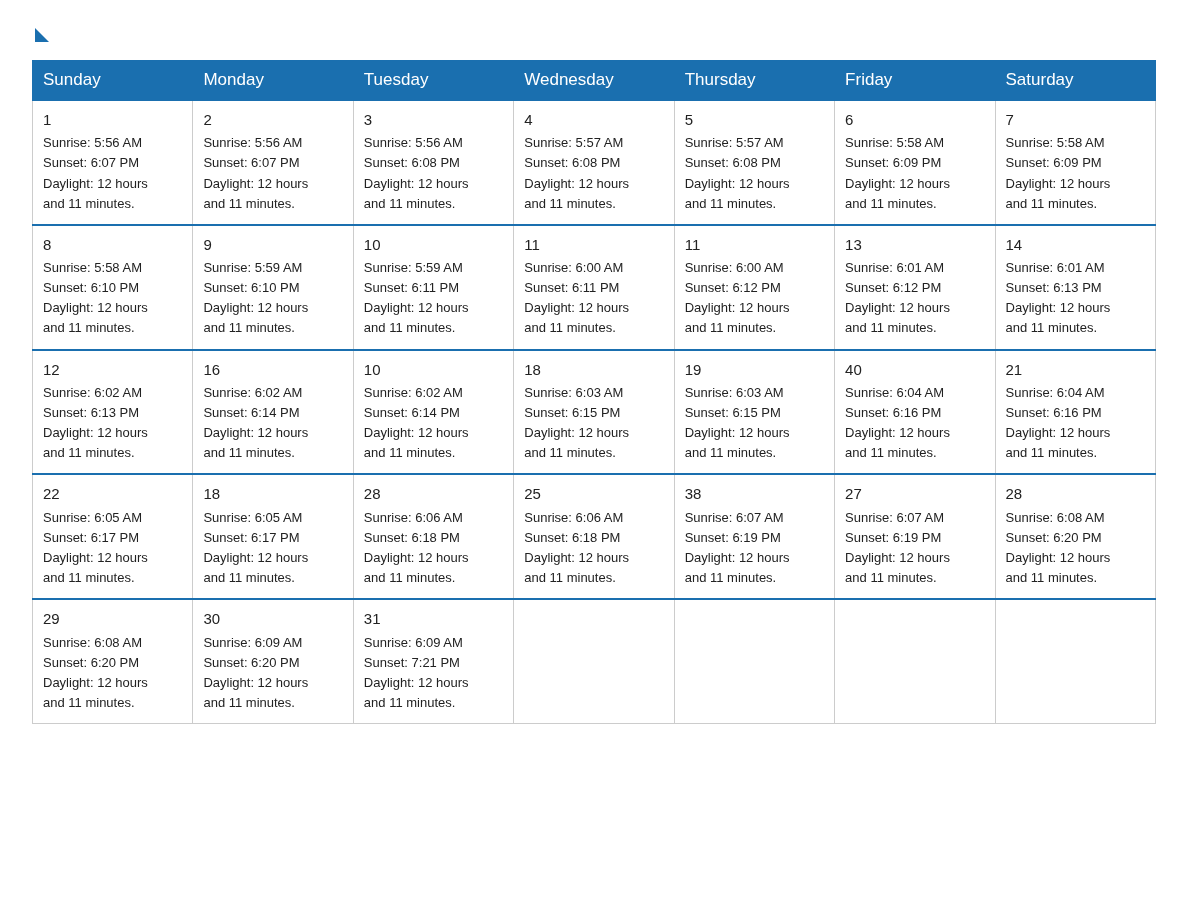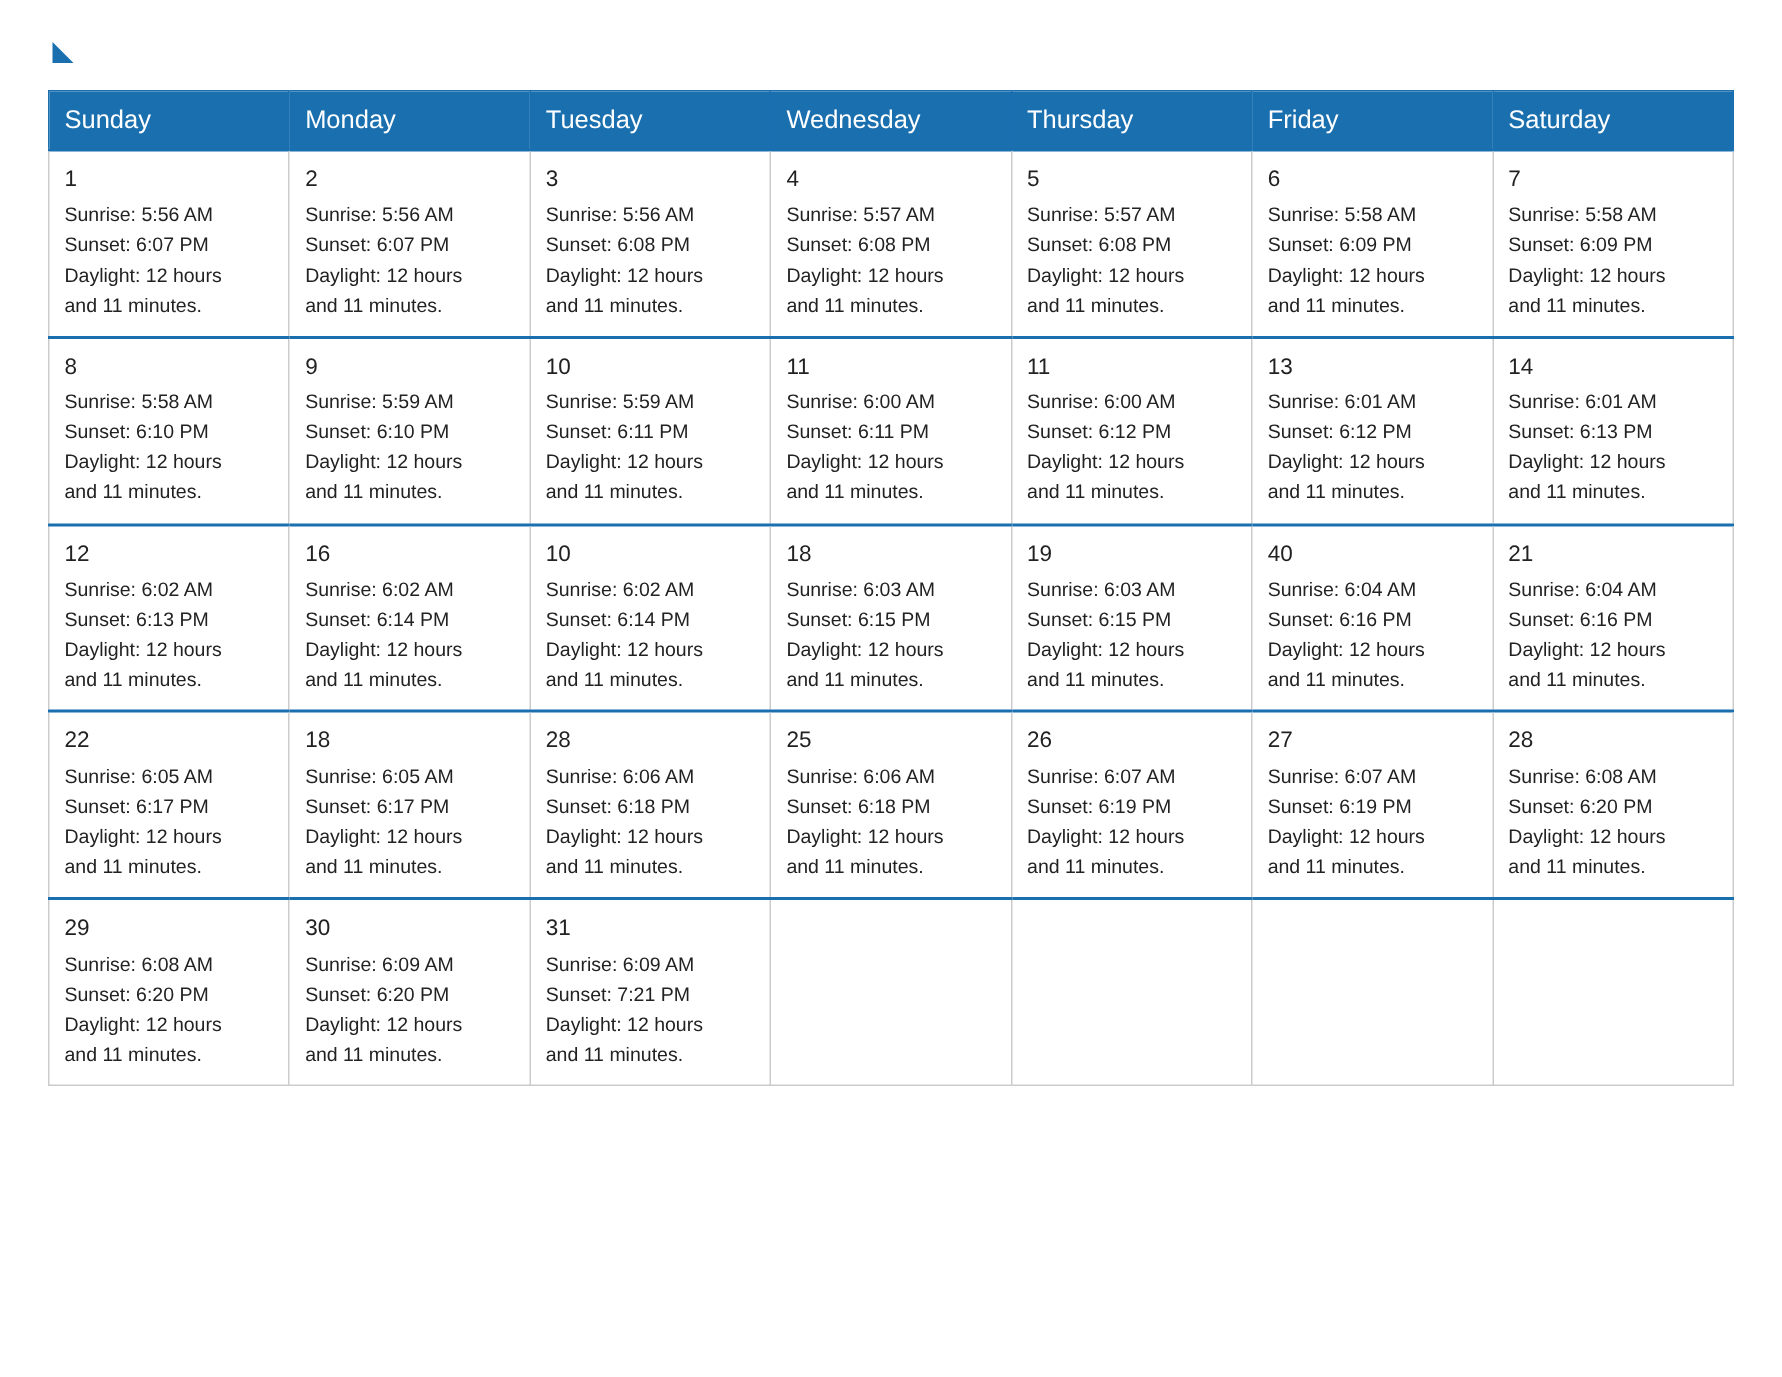--- a/index.html
+++ b/index.html
@@ -158,21 +158,21 @@
         <td><span class="day-num">18</span><span class="day-info">Sunrise: 6:03 AM</span><br><span class="day-info">Sunset: 6:15 PM</span><br><span class="day-info">Daylight: 12 hours<br>and 11 minutes.</span></td>
         <td><span class="day-num">19</span><span class="day-info">Sunrise: 6:03 AM</span><br><span class="day-info">Sunset: 6:15 PM</span><br><span class="day-info">Daylight: 12 hours<br>and 11 minutes.</span></td>
         <td><span class="day-num">40</span><span class="day-info">Sunrise: 6:04 AM</span><br><span class="day-info">Sunset: 6:16 PM</span><br><span class="day-info">Daylight: 12 hours<br>and 11 minutes.</span></td>
         <td><span class="day-num">21</span><span class="day-info">Sunrise: 6:04 AM</span><br><span class="day-info">Sunset: 6:16 PM</span><br><span class="day-info">Daylight: 12 hours<br>and 11 minutes.</span></td>
       </tr>
       <tr class="week-row">
         <td><span class="day-num">22</span><span class="day-info">Sunrise: 6:05 AM</span><br><span class="day-info">Sunset: 6:17 PM</span><br><span class="day-info">Daylight: 12 hours<br>and 11 minutes.</span></td>
         <td><span class="day-num">18</span><span class="day-info">Sunrise: 6:05 AM</span><br><span class="day-info">Sunset: 6:17 PM</span><br><span class="day-info">Daylight: 12 hours<br>and 11 minutes.</span></td>
         <td><span class="day-num">28</span><span class="day-info">Sunrise: 6:06 AM</span><br><span class="day-info">Sunset: 6:18 PM</span><br><span class="day-info">Daylight: 12 hours<br>and 11 minutes.</span></td>
         <td><span class="day-num">25</span><span class="day-info">Sunrise: 6:06 AM</span><br><span class="day-info">Sunset: 6:18 PM</span><br><span class="day-info">Daylight: 12 hours<br>and 11 minutes.</span></td>
-        <td><span class="day-num">26</span><span class="day-info">Sunrise: 6:07 AM</span><br><span class="day-info">Sunset: 6:19 PM</span><br><span class="day-info">Daylight: 12 hours<br>and 11 minutes.</span></td>
+        <td><span class="day-num">38</span><span class="day-info">Sunrise: 6:07 AM</span><br><span class="day-info">Sunset: 6:19 PM</span><br><span class="day-info">Daylight: 12 hours<br>and 11 minutes.</span></td>
         <td><span class="day-num">27</span><span class="day-info">Sunrise: 6:07 AM</span><br><span class="day-info">Sunset: 6:19 PM</span><br><span class="day-info">Daylight: 12 hours<br>and 11 minutes.</span></td>
         <td><span class="day-num">28</span><span class="day-info">Sunrise: 6:08 AM</span><br><span class="day-info">Sunset: 6:20 PM</span><br><span class="day-info">Daylight: 12 hours<br>and 11 minutes.</span></td>
       </tr>
       <tr class="week-row">
         <td><span class="day-num">29</span><span class="day-info">Sunrise: 6:08 AM</span><br><span class="day-info">Sunset: 6:20 PM</span><br><span class="day-info">Daylight: 12 hours<br>and 11 minutes.</span></td>
         <td><span class="day-num">30</span><span class="day-info">Sunrise: 6:09 AM</span><br><span class="day-info">Sunset: 6:20 PM</span><br><span class="day-info">Daylight: 12 hours<br>and 11 minutes.</span></td>
         <td><span class="day-num">31</span><span class="day-info">Sunrise: 6:09 AM</span><br><span class="day-info">Sunset: 7:21 PM</span><br><span class="day-info">Daylight: 12 hours<br>and 11 minutes.</span></td>
         <td class="empty-cell"></td>
         <td class="empty-cell"></td>
         <td class="empty-cell"></td>

